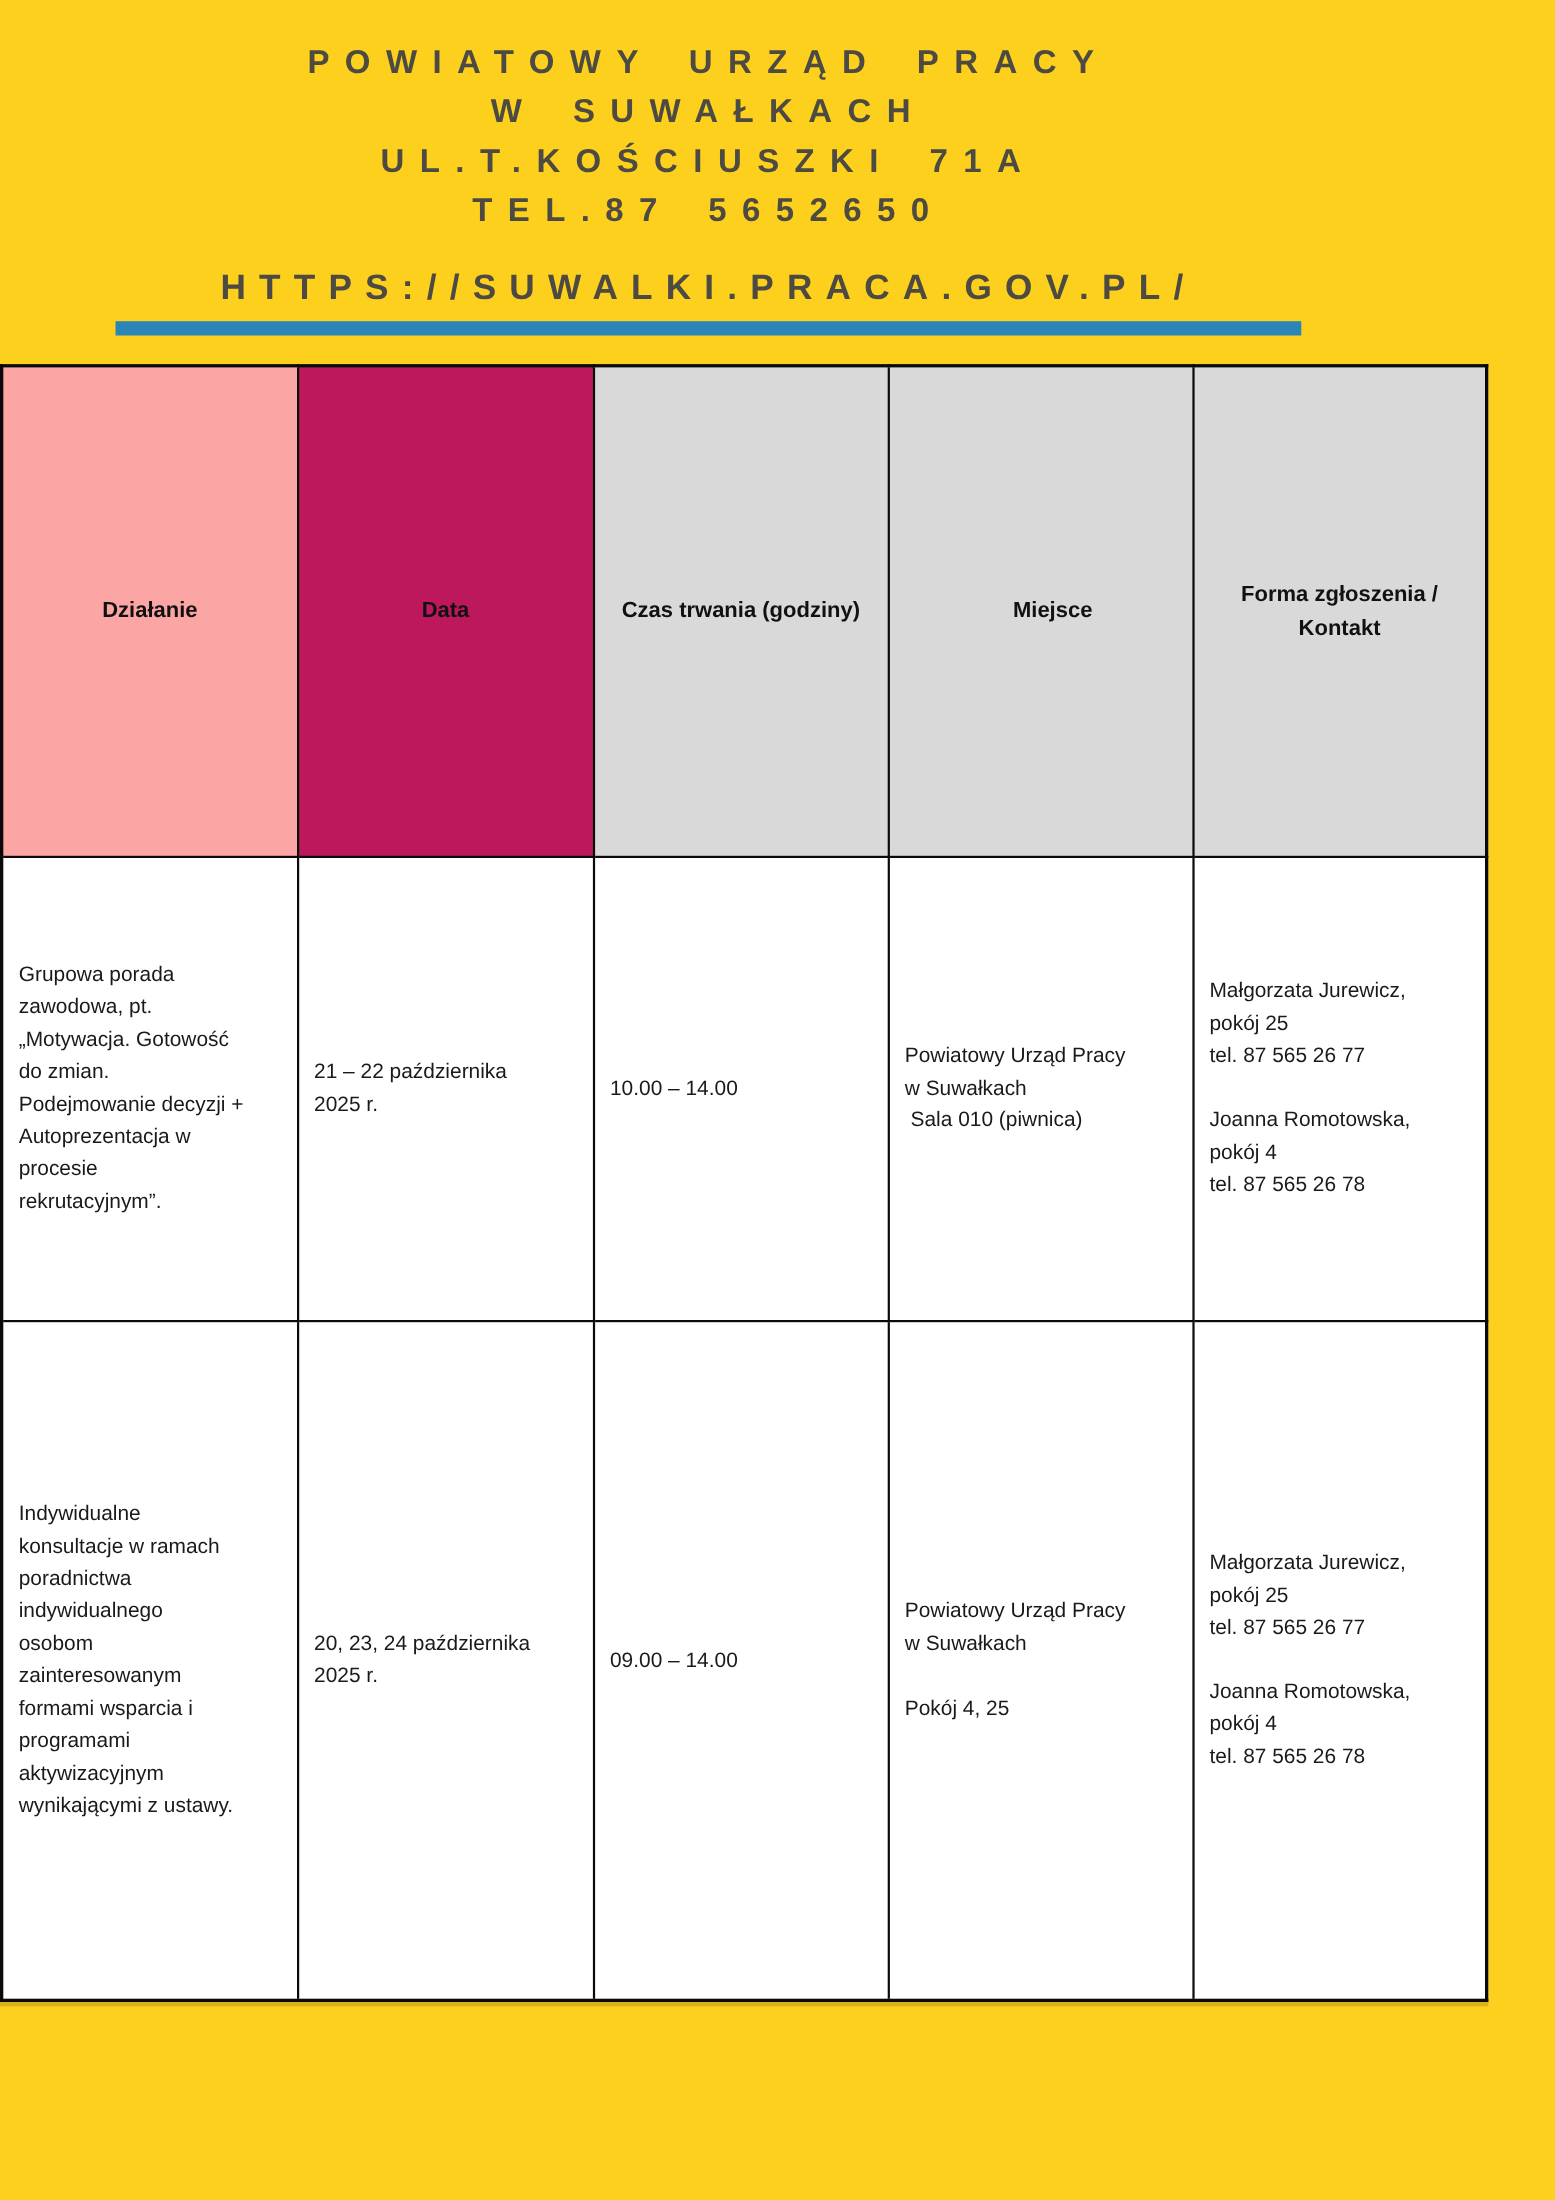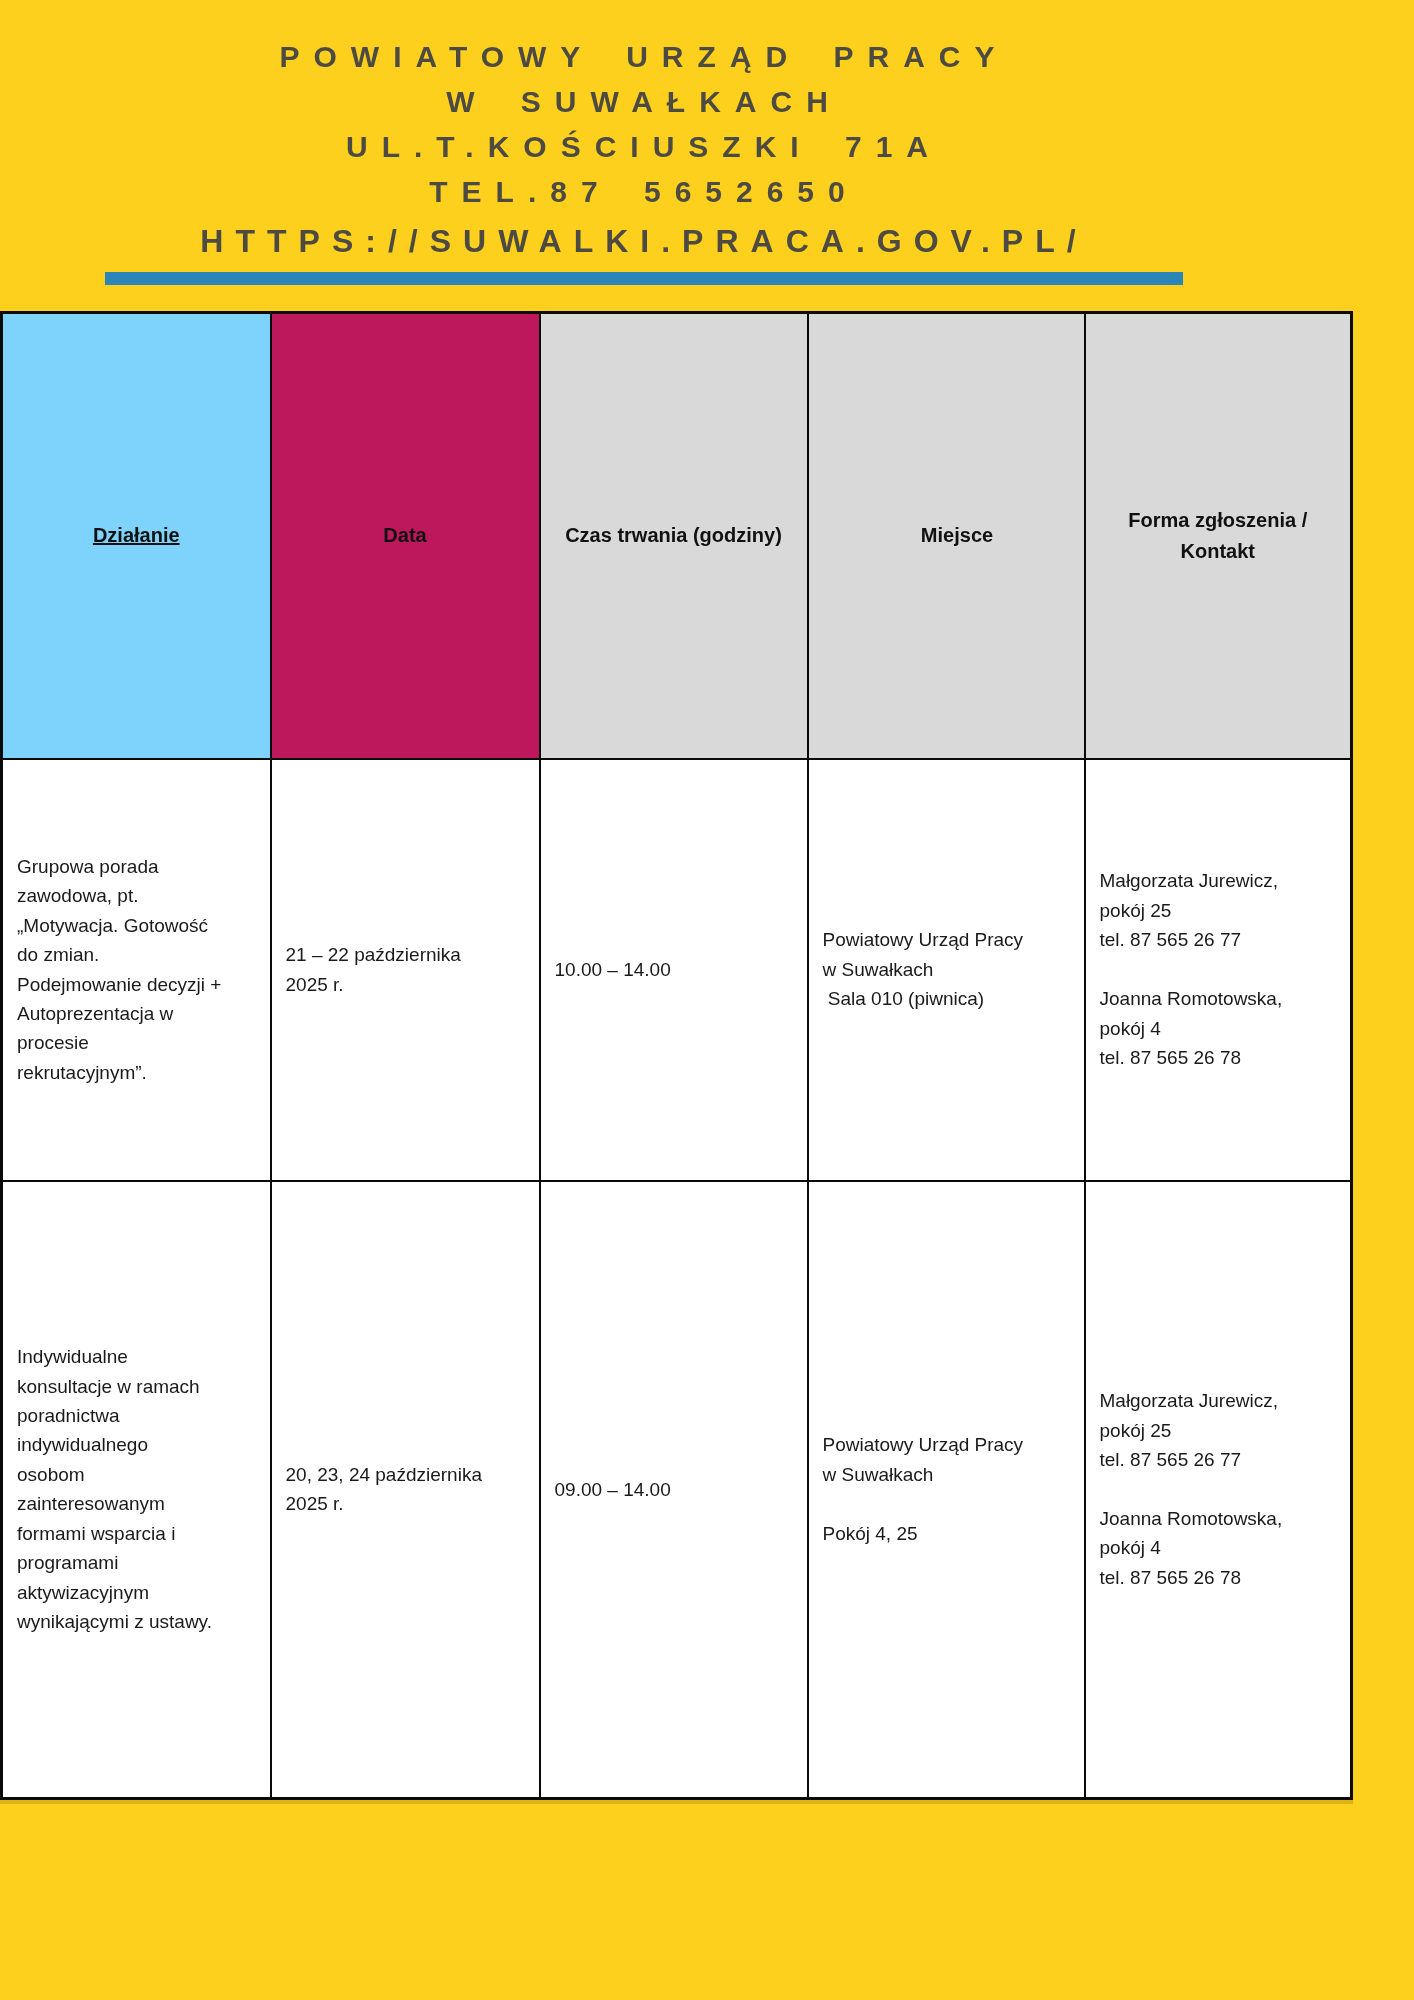--- a/index.html
+++ b/index.html
@@ -24,21 +24,21 @@
     line-height: 45px;
     letter-spacing: 14px;
     word-spacing: 10px;
     white-space: nowrap;
   }
   .hline.url {
     font-size: 32px;
     line-height: 46px;
     letter-spacing: 12px;
     word-spacing: 0;
-    margin-top: 4px;
+    margin-top: 24px;
   }
   .bar {
     width: 1078px;
     height: 13px;
     margin: 8px auto 0 auto;
     background: #2B85B7;
   }
 
   
   table.schedule {
@@ -92,21 +92,21 @@
   <table class="schedule">
     <colgroup>
       <col style="width:269px">
       <col style="width:269px">
       <col style="width:268px">
       <col style="width:277px">
       <col style="width:267px">
     </colgroup>
     <thead>
       <tr>
-        <th style="background: #7dd3fc; text-decoration: underline;">Działanie</th>
+        <th style="background: #fca5a5;">Działanie</th>
         <th style="background: #be185d;">Data</th>
         <th style="background: rgb(217, 217, 217);">Czas trwania (godziny)</th>
         <th style="background: rgb(217, 217, 217); padding-left: 44px;">Miejsce</th>
         <th style="background: rgb(217, 217, 217);">Forma zgłoszenia / Kontakt</th>
       </tr>
     </thead>
     <tbody>
       <tr class="row-1">
         <td>Grupowa porada
 zawodowa, pt.

